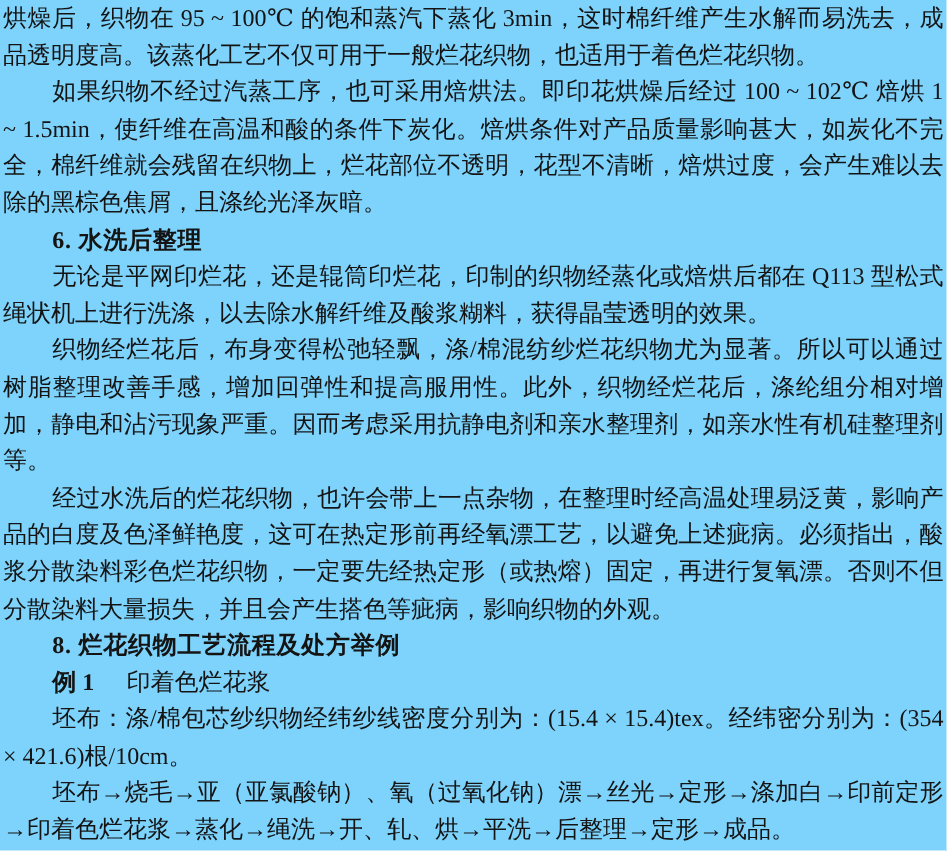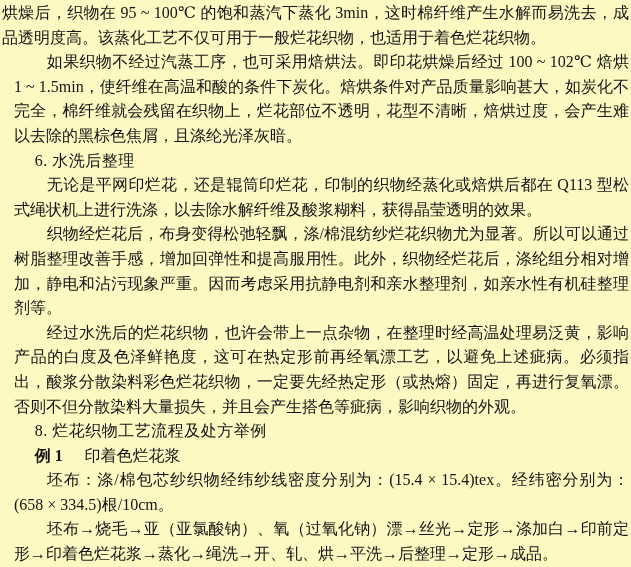--- a/index.html
+++ b/index.html
@@ -6,37 +6,36 @@
     margin: 0;
     padding: 0;
     background: #fbfbf8;
   }
   .page {
     position: relative;
     box-sizing: border-box;
     width: 631px;
     height: 567px;
     padding: 1px 2px 0 2px;
-    background: #fef9c3;
+    background: #7dd3fc;
     color: #141414;
     font-family: "Liberation Serif", "DejaVu Serif", serif;
     font-size: 16px;
     line-height: 24.6px;
     text-align: justify;
     overflow: hidden;
   }
   .block {
     margin: 0;
   }
   .indent {
     text-indent: 2.05em;
-    margin-left: 12px;
   }
   .heading {
-    font-weight: normal;
+    font-weight: bold;
     text-indent: 2.05em;
     letter-spacing: 0.5px;
   }
   .example-line {
     text-indent: 2.05em;
   }
   .example-label {
     font-weight: bold;
     margin-right: 1.1em;
   }
@@ -58,18 +57,18 @@
 
   <p class="block indent">经过水洗后的烂花织物，也许会带上一点杂物，在整理时经高温处理易泛黄，影响产品的白度及色泽鲜艳度，这可在热定形前再经氧漂工艺，以避免上述疵病。必须指出，酸浆分散染料彩色烂花织物，一定要先经热定形（或热熔）固定，再进行复氧漂。否则不但分散染料大量损失，并且会产生搭色等疵病，影响织物的外观。</p>
 
   <p class="block heading">8. 烂花织物工艺流程及处方举例</p>
 
   <p class="block example-line">
     <span class="example-label">例 1</span>
     <span>印着色烂花浆</span>
   </p>
 
-  <p class="block indent">坯布：涤/棉包芯纱织物经纬纱线密度分别为：(15.4 × 15.4)tex。经纬密分别为：(658 × 334.5)根/10cm。</p>
+  <p class="block indent">坯布：涤/棉包芯纱织物经纬纱线密度分别为：(15.4 × 15.4)tex。经纬密分别为：(354 × 421.6)根/10cm。</p>
 
 
   <p class="block indent">坯布→烧毛→亚（亚氯酸钠）、氧（过氧化钠）漂→丝光→定形→涤加白→印前定形→印着色烂花浆→蒸化→绳洗→开、轧、烘→平洗→后整理→定形→成品。</p>
 
 </div>
 
 </body></html>

